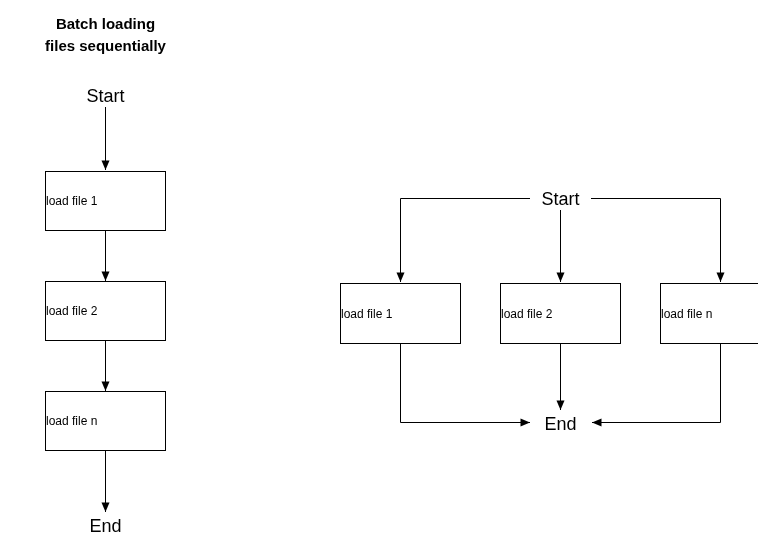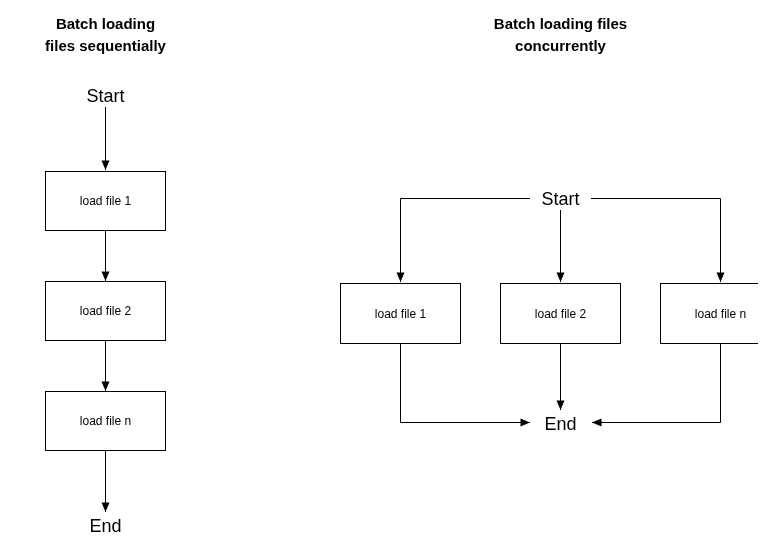--- a/index.html
+++ b/index.html
@@ -38,21 +38,20 @@
     text-align: center;
     background: #ffffff;
   }
   .node {
     position: absolute;
     box-sizing: border-box;
     border: 1px solid #000000;
     background: #ffffff;
     display: flex;
     align-items: center;
-    justify-content: center;
   }
   .node-label {
     font-size: 12px;
     text-align: center;
   }
 </style>
 </head>
 <body>
 
 <div class="canvas">
@@ -90,22 +89,20 @@
   <div class="node" style="left:45px; top:281px; width:121px; height:60px;">
     <span class="node-label">load file 2</span>
   </div>
 
   <div class="node" style="left:45px; top:391px; width:121px; height:60px;">
     <span class="node-label">load file n</span>
   </div>
 
   <div class="flow-label" style="left:75px; top:519px; width:61px;">End</div>
 
-  <div class="diagram-title" style="left:455px; top:13px; width:211px;">Batch loading files
-concurrently</div>
 
   <div class="flow-label" style="left:530px; top:192px; width:61px;">Start</div>
 
   <div class="node" style="left:340px; top:283px; width:121px; height:61px;">
     <span class="node-label">load file 1</span>
   </div>
 
   <div class="node" style="left:500px; top:283px; width:121px; height:61px;">
     <span class="node-label">load file 2</span>
   </div>

